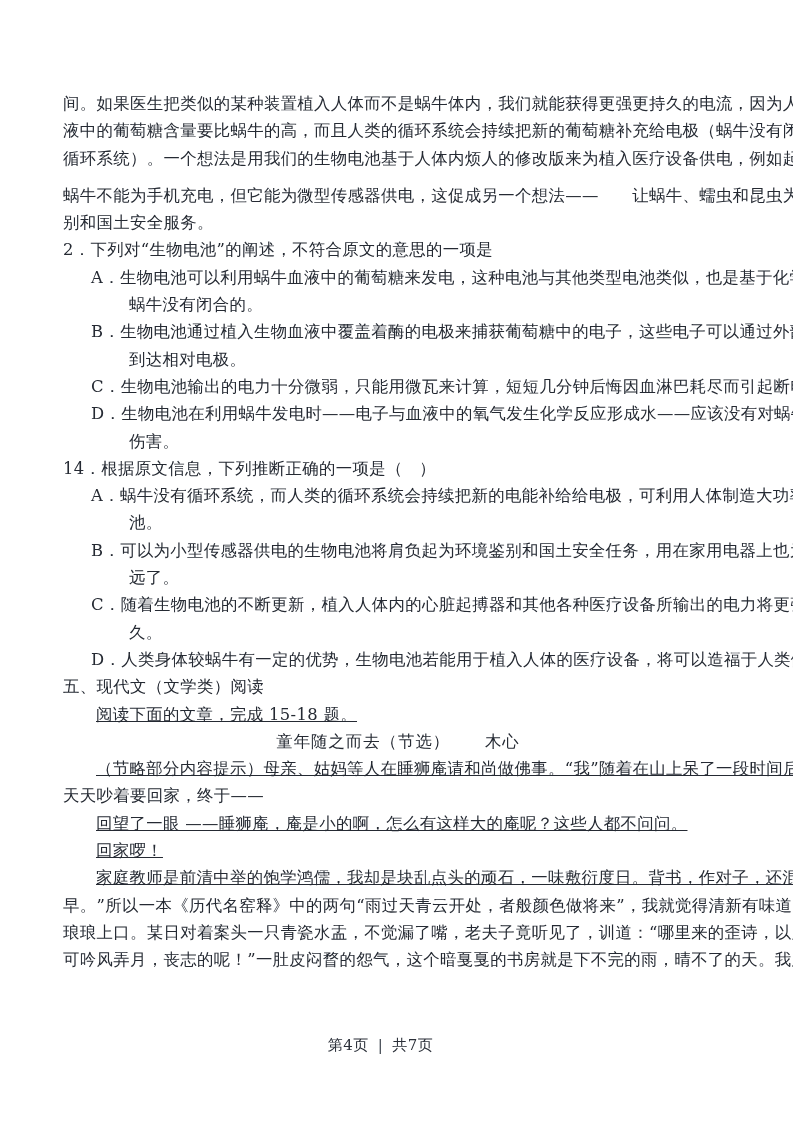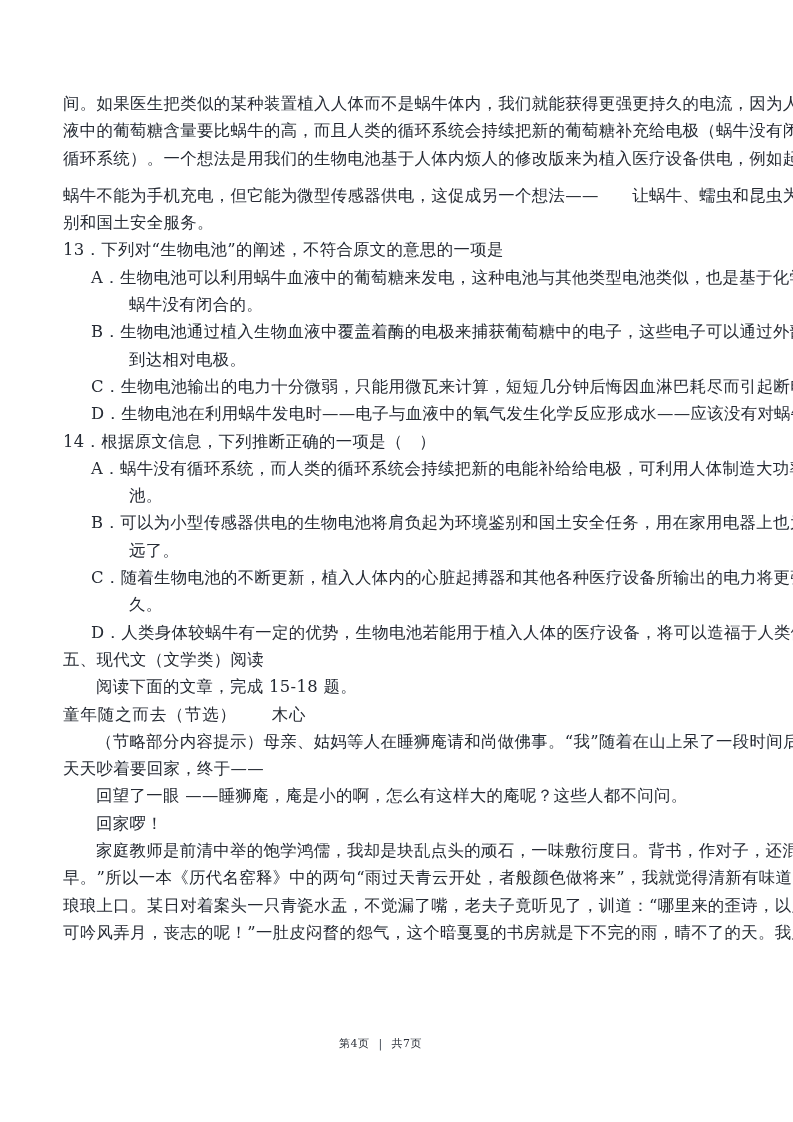--- a/index.html
+++ b/index.html
@@ -24,32 +24,32 @@
   }
   .line {
     font-size: 16.4px;
     line-height: 27.3px;
     letter-spacing: 0.35px;
     white-space: pre;
     text-rendering: optimizeLegibility;
   }
   
   .indent-none    { padding-left: 0; }
-  .indent-para    { padding-left: 33px; }   
+  .indent-para    { padding-left: 33px; text-decoration: underline; }   
   .indent-opt     { padding-left: 28px; }   
   .indent-optcont { padding-left: 66px; }   
-  .indent-center  { text-align: left; padding-left: 0; letter-spacing: 1px; }
+  .indent-center  { text-align: center; padding-left: 0; letter-spacing: 1px; }
   .gap-before     { margin-top: 10px; }
   .footer {
     position: absolute;
     left: 0;
     width: 761px;
     top: 1036px;
     text-align: center;
-    font-size: 11px;
+    font-size: 15px;
     color: #2a2f38;
     letter-spacing: 0.5px;
   }
   .footer .sep {
     display: inline-block;
     margin: 0 9px;
     color: #39404b;
   }
 </style>
 </head>
@@ -57,27 +57,28 @@
 
 <div class="page">
 
   <div class="doc-body">
 
   <div class="line indent-none">间。如果医生把类似的某种装置植入人体而不是蜗牛体内，我们就能获得更强更持久的电流，因为人类血</div>
       <div class="line indent-none">液中的葡萄糖含量要比蜗牛的高，而且人类的循环系统会持续把新的葡萄糖补充给电极（蜗牛没有闭合的</div>
       <div class="line indent-none">循环系统）。一个想法是用我们的生物电池基于人体内烦人的修改版来为植入医疗设备供电，例如起搏器，</div>
       <div class="line indent-none gap-before">蜗牛不能为手机充电，但它能为微型传感器供电，这促成另一个想法——　　让蜗牛、蠕虫和昆虫为环境鉴</div>
       <div class="line indent-none">别和国土安全服务。</div>
-      <div class="line indent-none">13．下列对“生物电池”的阐述，不符合原文的意思的一项是</div>
+      <div class="line indent-none">2．下列对“生物电池”的阐述，不符合原文的意思的一项是</div>
       <div class="line indent-opt">A．生物电池可以利用蜗牛血液中的葡萄糖来发电，这种电池与其他类型电池类似，也是基于化学反应</div>
       <div class="line indent-optcont">蜗牛没有闭合的。</div>
       <div class="line indent-opt">B．生物电池通过植入生物血液中覆盖着酶的电极来捕获葡萄糖中的电子，这些电子可以通过外部设备</div>
       <div class="line indent-optcont">到达相对电极。</div>
       <div class="line indent-opt">C．生物电池输出的电力十分微弱，只能用微瓦来计算，短短几分钟后悔因血淋巴耗尽而引起断电现象。</div>
       <div class="line indent-opt">D．生物电池在利用蜗牛发电时——电子与血液中的氧气发生化学反应形成水——应该没有对蜗牛造成</div>
+      <div class="line indent-optcont">伤害。</div>
       <div class="line indent-none">14．根据原文信息，下列推断正确的一项是（　）</div>
       <div class="line indent-opt">A．蜗牛没有循环系统，而人类的循环系统会持续把新的电能补给给电极，可利用人体制造大功率的电</div>
       <div class="line indent-optcont">池。</div>
       <div class="line indent-opt">B．可以为小型传感器供电的生物电池将肩负起为环境鉴别和国土安全任务，用在家用电器上也为期不</div>
       <div class="line indent-optcont">远了。</div>
       <div class="line indent-opt">C．随着生物电池的不断更新，植入人体内的心脏起搏器和其他各种医疗设备所输出的电力将更强更持</div>
       <div class="line indent-optcont">久。</div>
       <div class="line indent-opt">D．人类身体较蜗牛有一定的优势，生物电池若能用于植入人体的医疗设备，将可以造福于人类健康。</div>
       <div class="line indent-none">五、现代文（文学类）阅读</div>
       <div class="line indent-para">阅读下面的文章，完成 15-18 题。</div>

